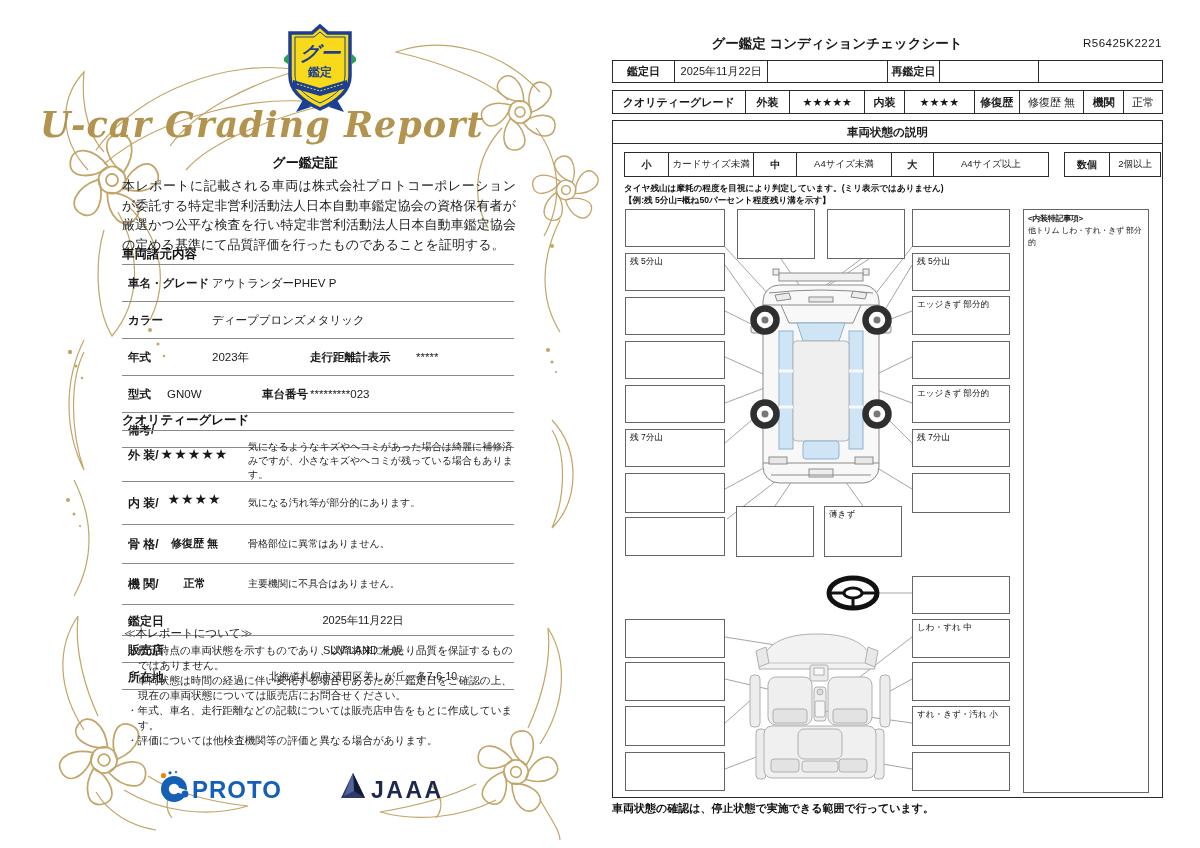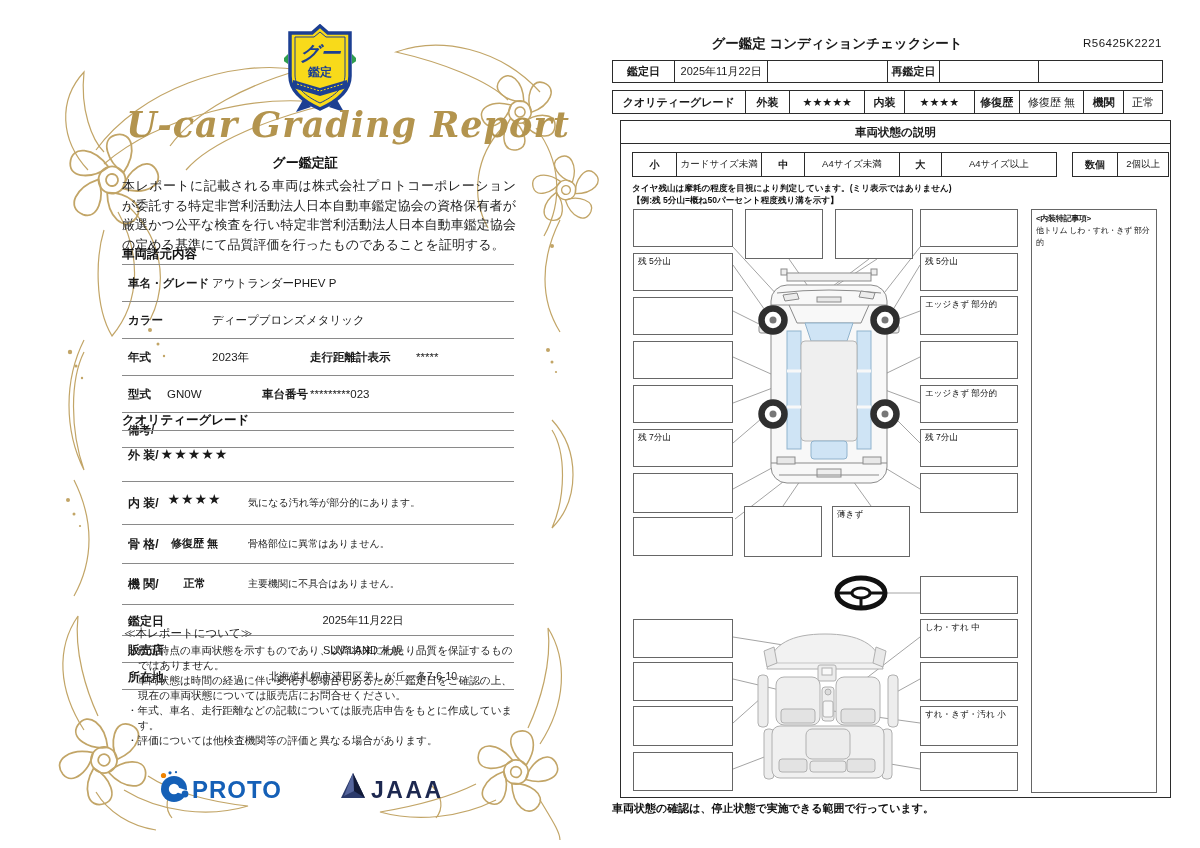--- a/index.html
+++ b/index.html
@@ -3,21 +3,21 @@
 <meta charset="utf-8">
 <style>
   html,body{margin:0;padding:0;background:#fff;}
   #canvas{position:relative;width:1200px;height:848px;background:#ffffff;overflow:hidden;
           font-family:"Liberation Sans","DejaVu Sans",sans-serif;color:#1a1a1a;}
   .b{font-weight:bold;}
   
   .pageL{position:absolute;left:0;top:0;width:600px;height:848px;}
   .orn{position:absolute;left:0;top:0;pointer-events:none;}
   .badge{position:absolute;left:284px;top:24px;}
-  .rtitle{position:absolute;left:40px;top:104px;width:530px;text-align:right;
+  .rtitle{position:absolute;left:40px;top:104px;width:530px;text-align:left;
           font-family:"DejaVu Serif","Liberation Serif",serif;font-style:italic;font-weight:bold;
           font-size:35px;color:#b3944e;letter-spacing:1px;}
   .rsub{position:absolute;left:40px;top:154px;width:530px;text-align:center;font-size:13px;font-weight:bold;color:#111;}
   .intro{position:absolute;left:122px;top:176px;width:394px;margin:0;font-family:"DejaVu Serif","Liberation Serif",serif;
          font-size:13px;line-height:1.5;text-align:justify;color:#222;}
   .shead{position:absolute;left:122px;width:392px;text-align:left;font-size:12.5px;font-weight:bold;color:#111;}
   .spec{position:absolute;left:122px;top:264px;width:392px;border-top:1px solid #8a8a8a;}
   .srow{position:relative;border-bottom:1px solid #8a8a8a;}
   .srow span{position:absolute;top:0;white-space:nowrap;}
   .lab{left:6px;font-weight:bold;font-size:11.5px;}
@@ -34,21 +34,21 @@
   .aitem{font-size:10.6px;line-height:1.42;padding-left:14px;text-indent:-11px;}
   .logos{position:absolute;left:60px;top:770px;width:490px;display:flex;justify-content:center;align-items:center;gap:26px;}
   
   .pageR{position:absolute;left:602px;top:0;width:598px;height:848px;font-size:11px;}
   .ctitle{position:absolute;left:100px;top:35px;width:270px;text-align:center;font-size:13.5px;font-weight:bold;white-space:nowrap;}
   .cno{position:absolute;right:38px;top:37px;font-size:11.5px;letter-spacing:.5px;}
   .tbl{position:absolute;display:flex;border:1.5px solid #2b2b2b;background:#fff;box-sizing:border-box;}
   .tbl>div{border-right:1px solid #2b2b2b;display:flex;align-items:center;justify-content:center;
            box-sizing:border-box;white-space:nowrap;overflow:visible;}
   .tbl>div:last-child{border-right:none;}
-  .cbox{position:absolute;left:18px;top:120px;width:551px;height:678px;border:1.5px solid #2b2b2b;box-sizing:border-box;}
+  .cbox{position:absolute;left:10px;top:120px;width:551px;height:678px;border:1.5px solid #2b2b2b;box-sizing:border-box;}
   .cbox-title{position:absolute;left:0;top:0;right:0;height:22px;line-height:22px;text-align:center;
               font-weight:bold;font-size:11.5px;border-bottom:1px solid #2b2b2b;}
   .tire{position:absolute;left:11px;top:61px;font-size:8.6px;font-weight:bold;line-height:1.4;color:#111;}
   .diagram{position:absolute;left:0;top:80px;width:549px;height:596px;}
   .dsvg{position:absolute;left:0;top:0;}
   .ann{position:absolute;border:1px solid #666;background:#fff;font-size:8.6px;padding:2px 4px;
        box-sizing:border-box;color:#111;line-height:1.25;}
   .inotes{position:absolute;left:410px;top:8px;width:126px;height:584px;border:1px solid #666;
           box-sizing:border-box;padding:3px 4px;font-size:8px;line-height:1.5;letter-spacing:-0.3px;}
   .cfoot{position:absolute;left:10px;top:801px;font-size:11px;font-weight:bold;color:#111;white-space:nowrap;}
@@ -158,20 +158,21 @@
       <div class="srow" style="height:34px;line-height:34px">
         <span class="lab">備考/</span>
       </div>
     </div>
 
     <div class="shead" style="top:412px">クオリティーグレード</div>
     <div class="grade">
       <div class="grow" style="height:50px">
         <span class="glab" style="top:16px">外 装/</span>
         <span class="gval stars" style="top:15px">★★★★★</span>
+        <span class="gdesc" style="top:9px">気になるようなキズやヘコミがあった場合は綺麗に補修済みですが、小さなキズやヘコミが残っている場合もあります。</span>
       </div>
       <div class="grow" style="height:42px">
         <span class="glab" style="top:13px">内 装/</span>
         <span class="gval stars" style="top:9px">★★★★</span>
         <span class="gdesc" style="top:14px">気になる汚れ等が部分的にあります。</span>
       </div>
       <div class="grow" style="height:38px">
         <span class="glab" style="top:11px">骨 格/</span>
         <span class="gval" style="top:11px;font-size:11px">修復歴 無</span>
         <span class="gdesc" style="top:12px">骨格部位に異常はありません。</span>

